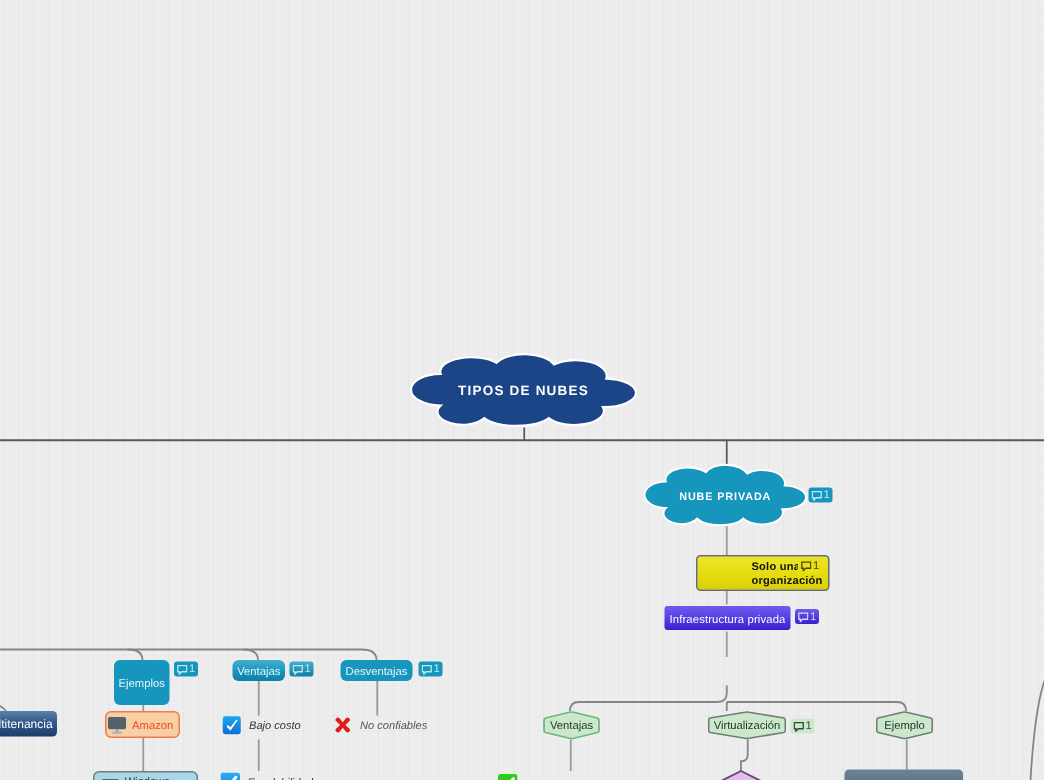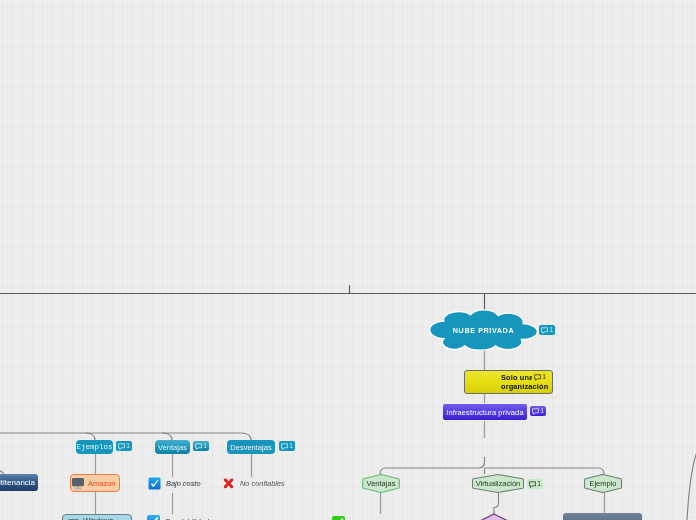--- a/index.html
+++ b/index.html
@@ -69,20 +69,26 @@
   </g>
   <g fill="none" stroke="#858585" stroke-width="1.2">
     <path d="M498.5 493 L498.5 503 Q498.5 507.5 494 507.5 Q494 507.5 494 512 L494 515"></path>
   </g>
   <g fill="none" stroke="#858585" stroke-width="1.2">
     <path d="M-8 469 Q0 469 4 474"></path>
     <path d="M697 452 Q690 470 687 520"></path>
   </g>
 </svg>
 
+<div class="cloudwrap" style="left:273px;top:235px;width:152px;height:50px;">
+  <svg width="152" height="50" viewBox="0 0 148 48" preserveAspectRatio="none">
+    <path d="M 20.23 13.68 A 19.24 10.11 0 0 0 20.23 33.90 A 15.84 8.09 0 0 0 48.52 41.99 A 22.63 8.09 0 0 0 90.40 41.99 A 19.24 9.10 0 0 0 125.48 34.91 A 20.37 9.10 0 0 0 127.74 16.71 A 20.37 10.11 0 0 0 93.79 7.61 A 20.37 10.11 0 0 0 56.44 6.60 A 20.37 9.10 0 0 0 20.23 13.68 Z" fill="#1c4587" stroke="#ffffff" stroke-width="1.4"></path>
+  </svg>
+  <span class="lbl" style="font-size:9px;letter-spacing:0.8px;">TIPOS DE NUBES</span>
+</div>
 
 <div class="cloudwrap" style="left:429px;top:309px;width:109px;height:42px;">
   <svg width="109" height="42" viewBox="0 0 148 48" preserveAspectRatio="none">
     <path d="M 20.23 13.68 A 19.24 10.11 0 0 0 20.23 33.90 A 15.84 8.09 0 0 0 48.52 41.99 A 22.63 8.09 0 0 0 90.40 41.99 A 19.24 9.10 0 0 0 125.48 34.91 A 20.37 9.10 0 0 0 127.74 16.71 A 20.37 10.11 0 0 0 93.79 7.61 A 20.37 10.11 0 0 0 56.44 6.60 A 20.37 9.10 0 0 0 20.23 13.68 Z" fill="#1796bd" stroke="#ffffff" stroke-width="1.6"></path>
   </svg>
   <span class="lbl" style="font-size:7.2px;letter-spacing:0.6px;">NUBE PRIVADA</span>
 </div>
 <div class="badge" style="left:539px;top:325px;background:#1796bd;color:#bfe6f2;">
   <svg class="bico" width="7" height="7" viewBox="0 0 8 8">
     <path d="M0.6 0.9 h6.8 v4.6 h-3.9 l-1.7 1.9 v-1.9 h-1.2 z" fill="none" stroke="#bfe6f2" stroke-width="1"></path>
@@ -133,21 +139,21 @@
   <span class="bnum">1</span>
 </div>
 
 <div class="shp" style="left:583px;top:473px;width:40px;height:21px;">
   <svg width="40" height="21" viewBox="0 0 42 21" preserveAspectRatio="none">
     <path d="M1.6 7 Q1.6 6 2.6 5.7 L19.6 1.8 Q21 1.5 22.4 1.8 L39.4 5.7 Q40.4 6 40.4 7 L40.4 14 Q40.4 15 39.4 15.3 L22.4 19.2 Q21 19.5 19.6 19.2 L2.6 15.3 Q1.6 15 1.6 14 Z" fill="#cbe8cd" stroke="#6f7d72" stroke-width="1.1"></path>
   </svg>
   <span class="lbl" style="font-size:7.5px;color:#1c3320;">Ejemplo</span>
 </div>
 
-<div class="rr" style="left:76px;top:440px;width:37px;height:14px;border-radius:4px;background:#1796bd;font-family:Liberation Mono, monospace;">
+<div class="rr" style="left:76px;top:440px;width:37px;height:30px;border-radius:4px;background:#1796bd;">
   <span style="font-size:7.5px;color:#e7f6fb;">Ejemplos</span>
 </div>
 <div class="badge" style="left:116px;top:441px;background:#1796bd;color:#bfe6f2;">
   <svg class="bico" width="7" height="7" viewBox="0 0 8 8">
     <path d="M0.6 0.9 h6.8 v4.6 h-3.9 l-1.7 1.9 v-1.9 h-1.2 z" fill="none" stroke="#bfe6f2" stroke-width="1"></path>
   </svg>
   <span class="bnum">1</span>
 </div>
 
 <div class="rr" style="left:155px;top:440px;width:35px;height:14px;border-radius:4px;

